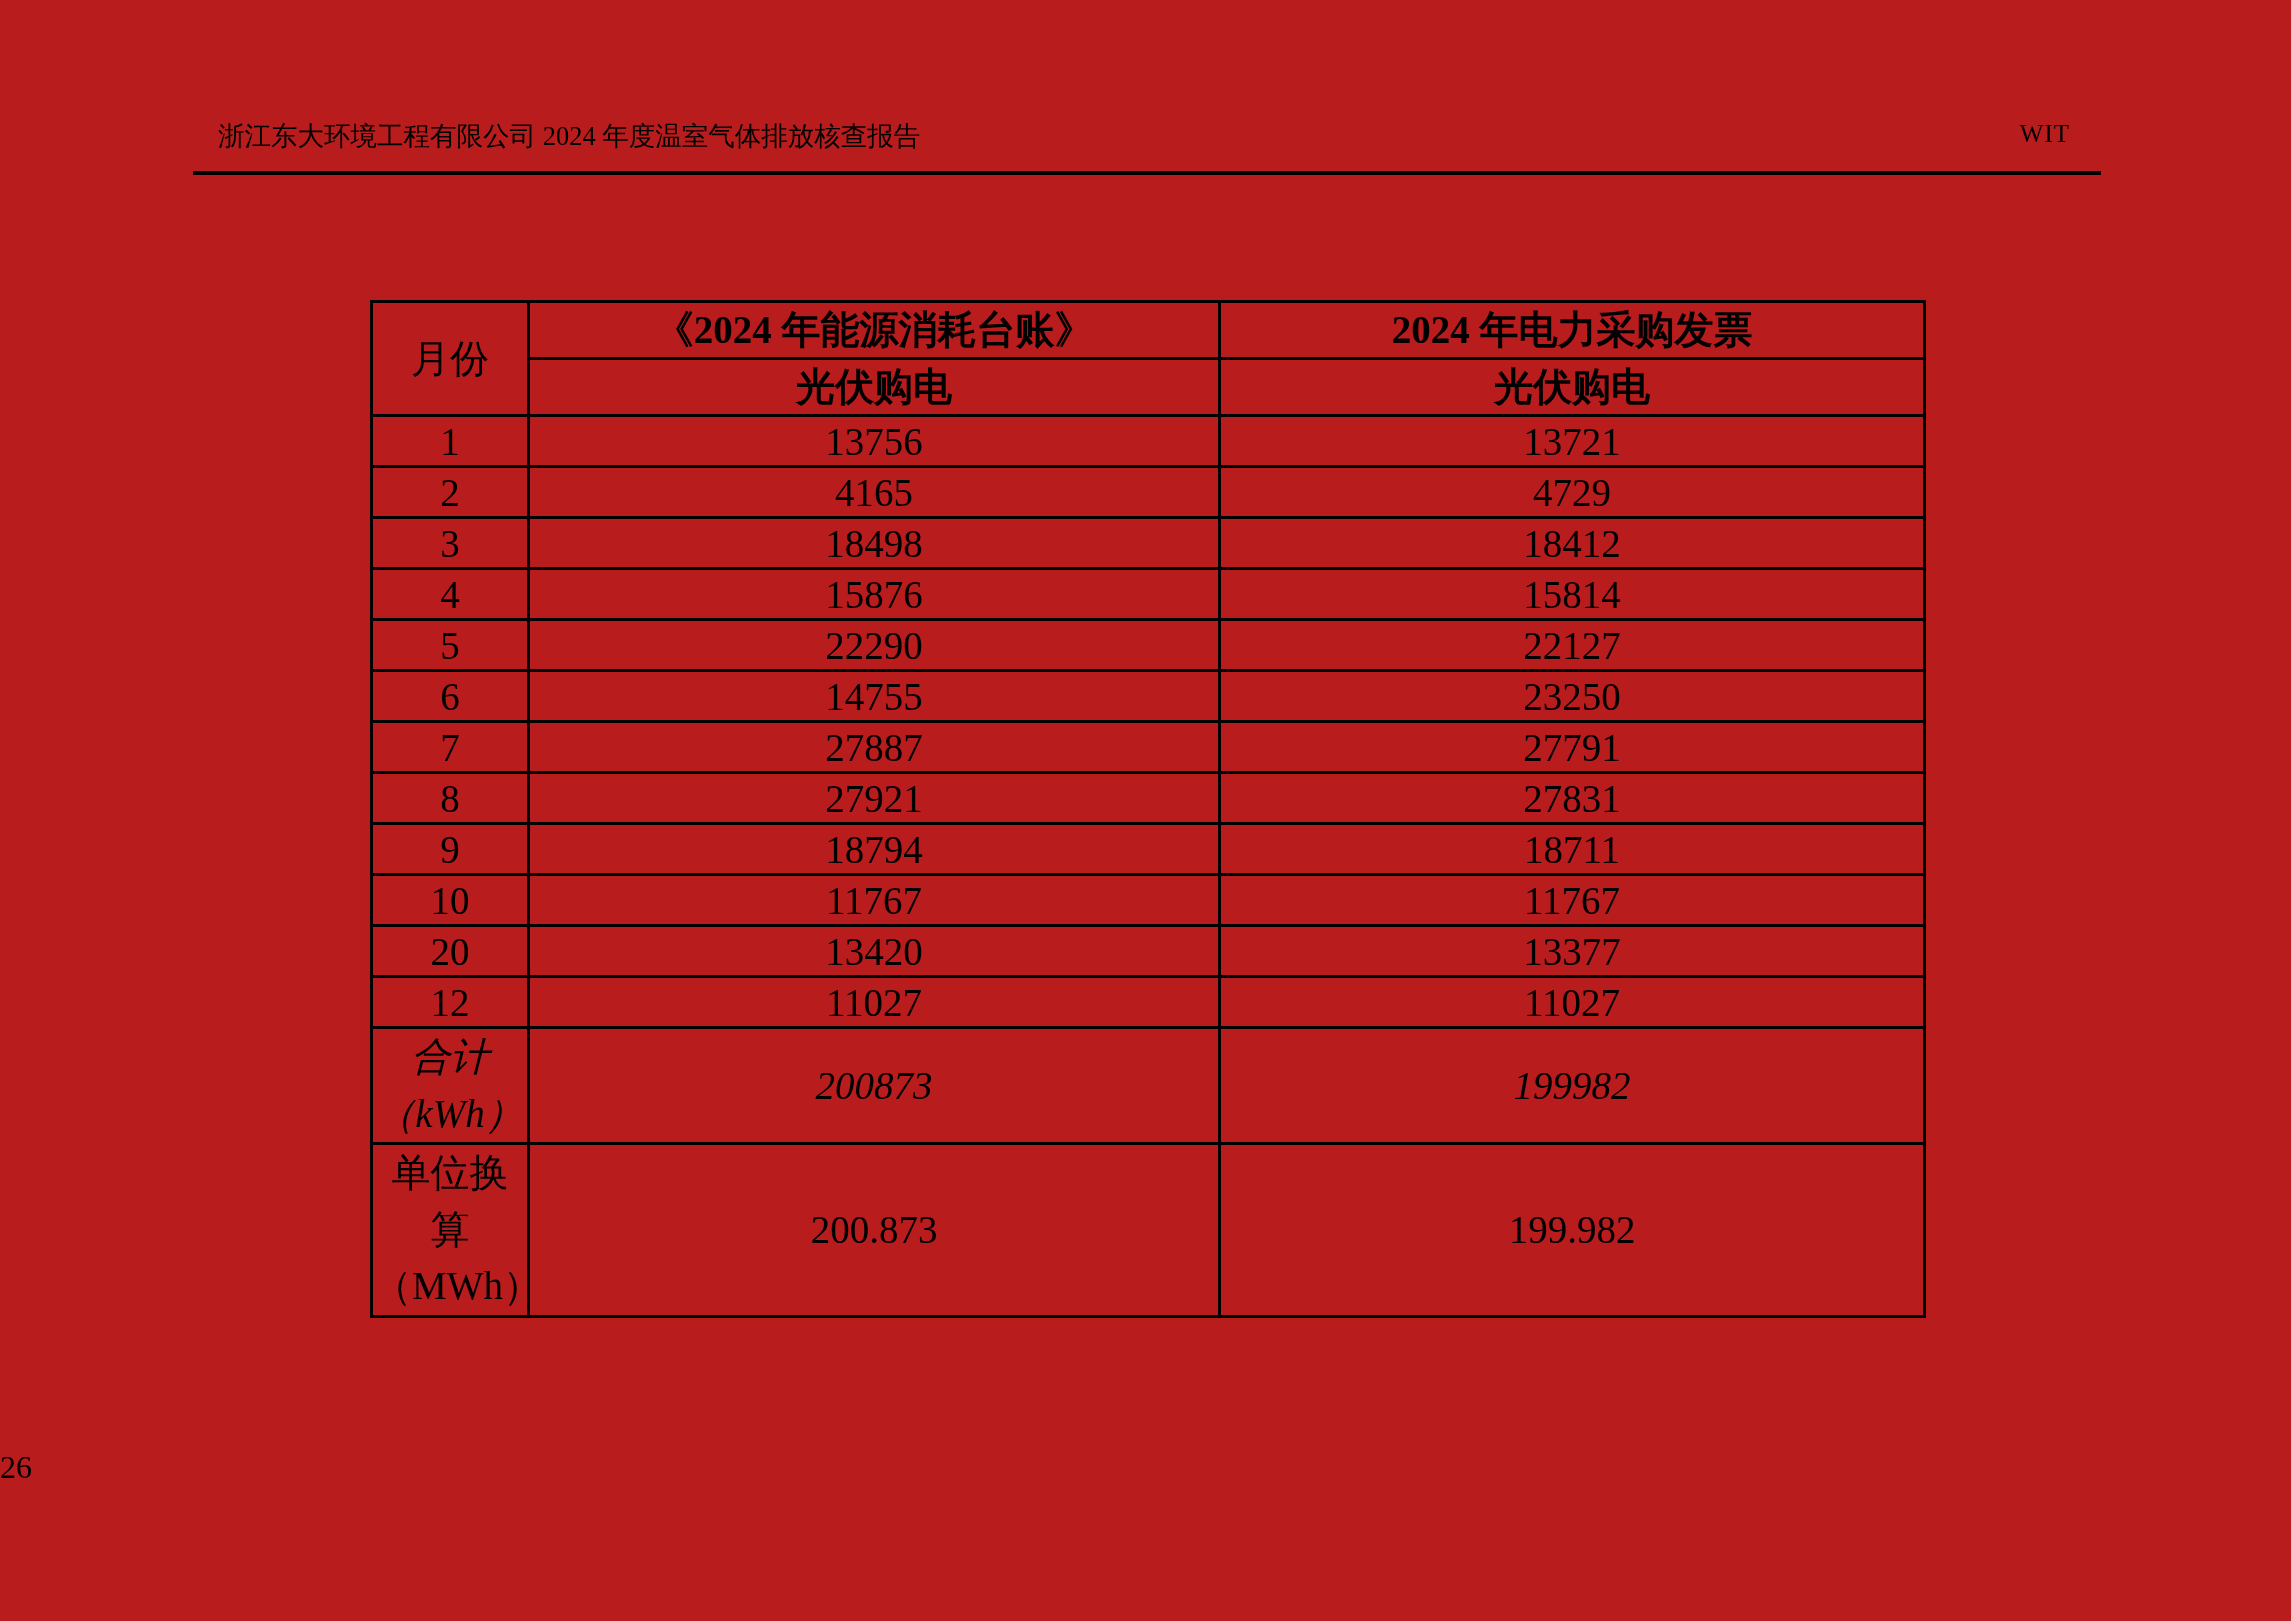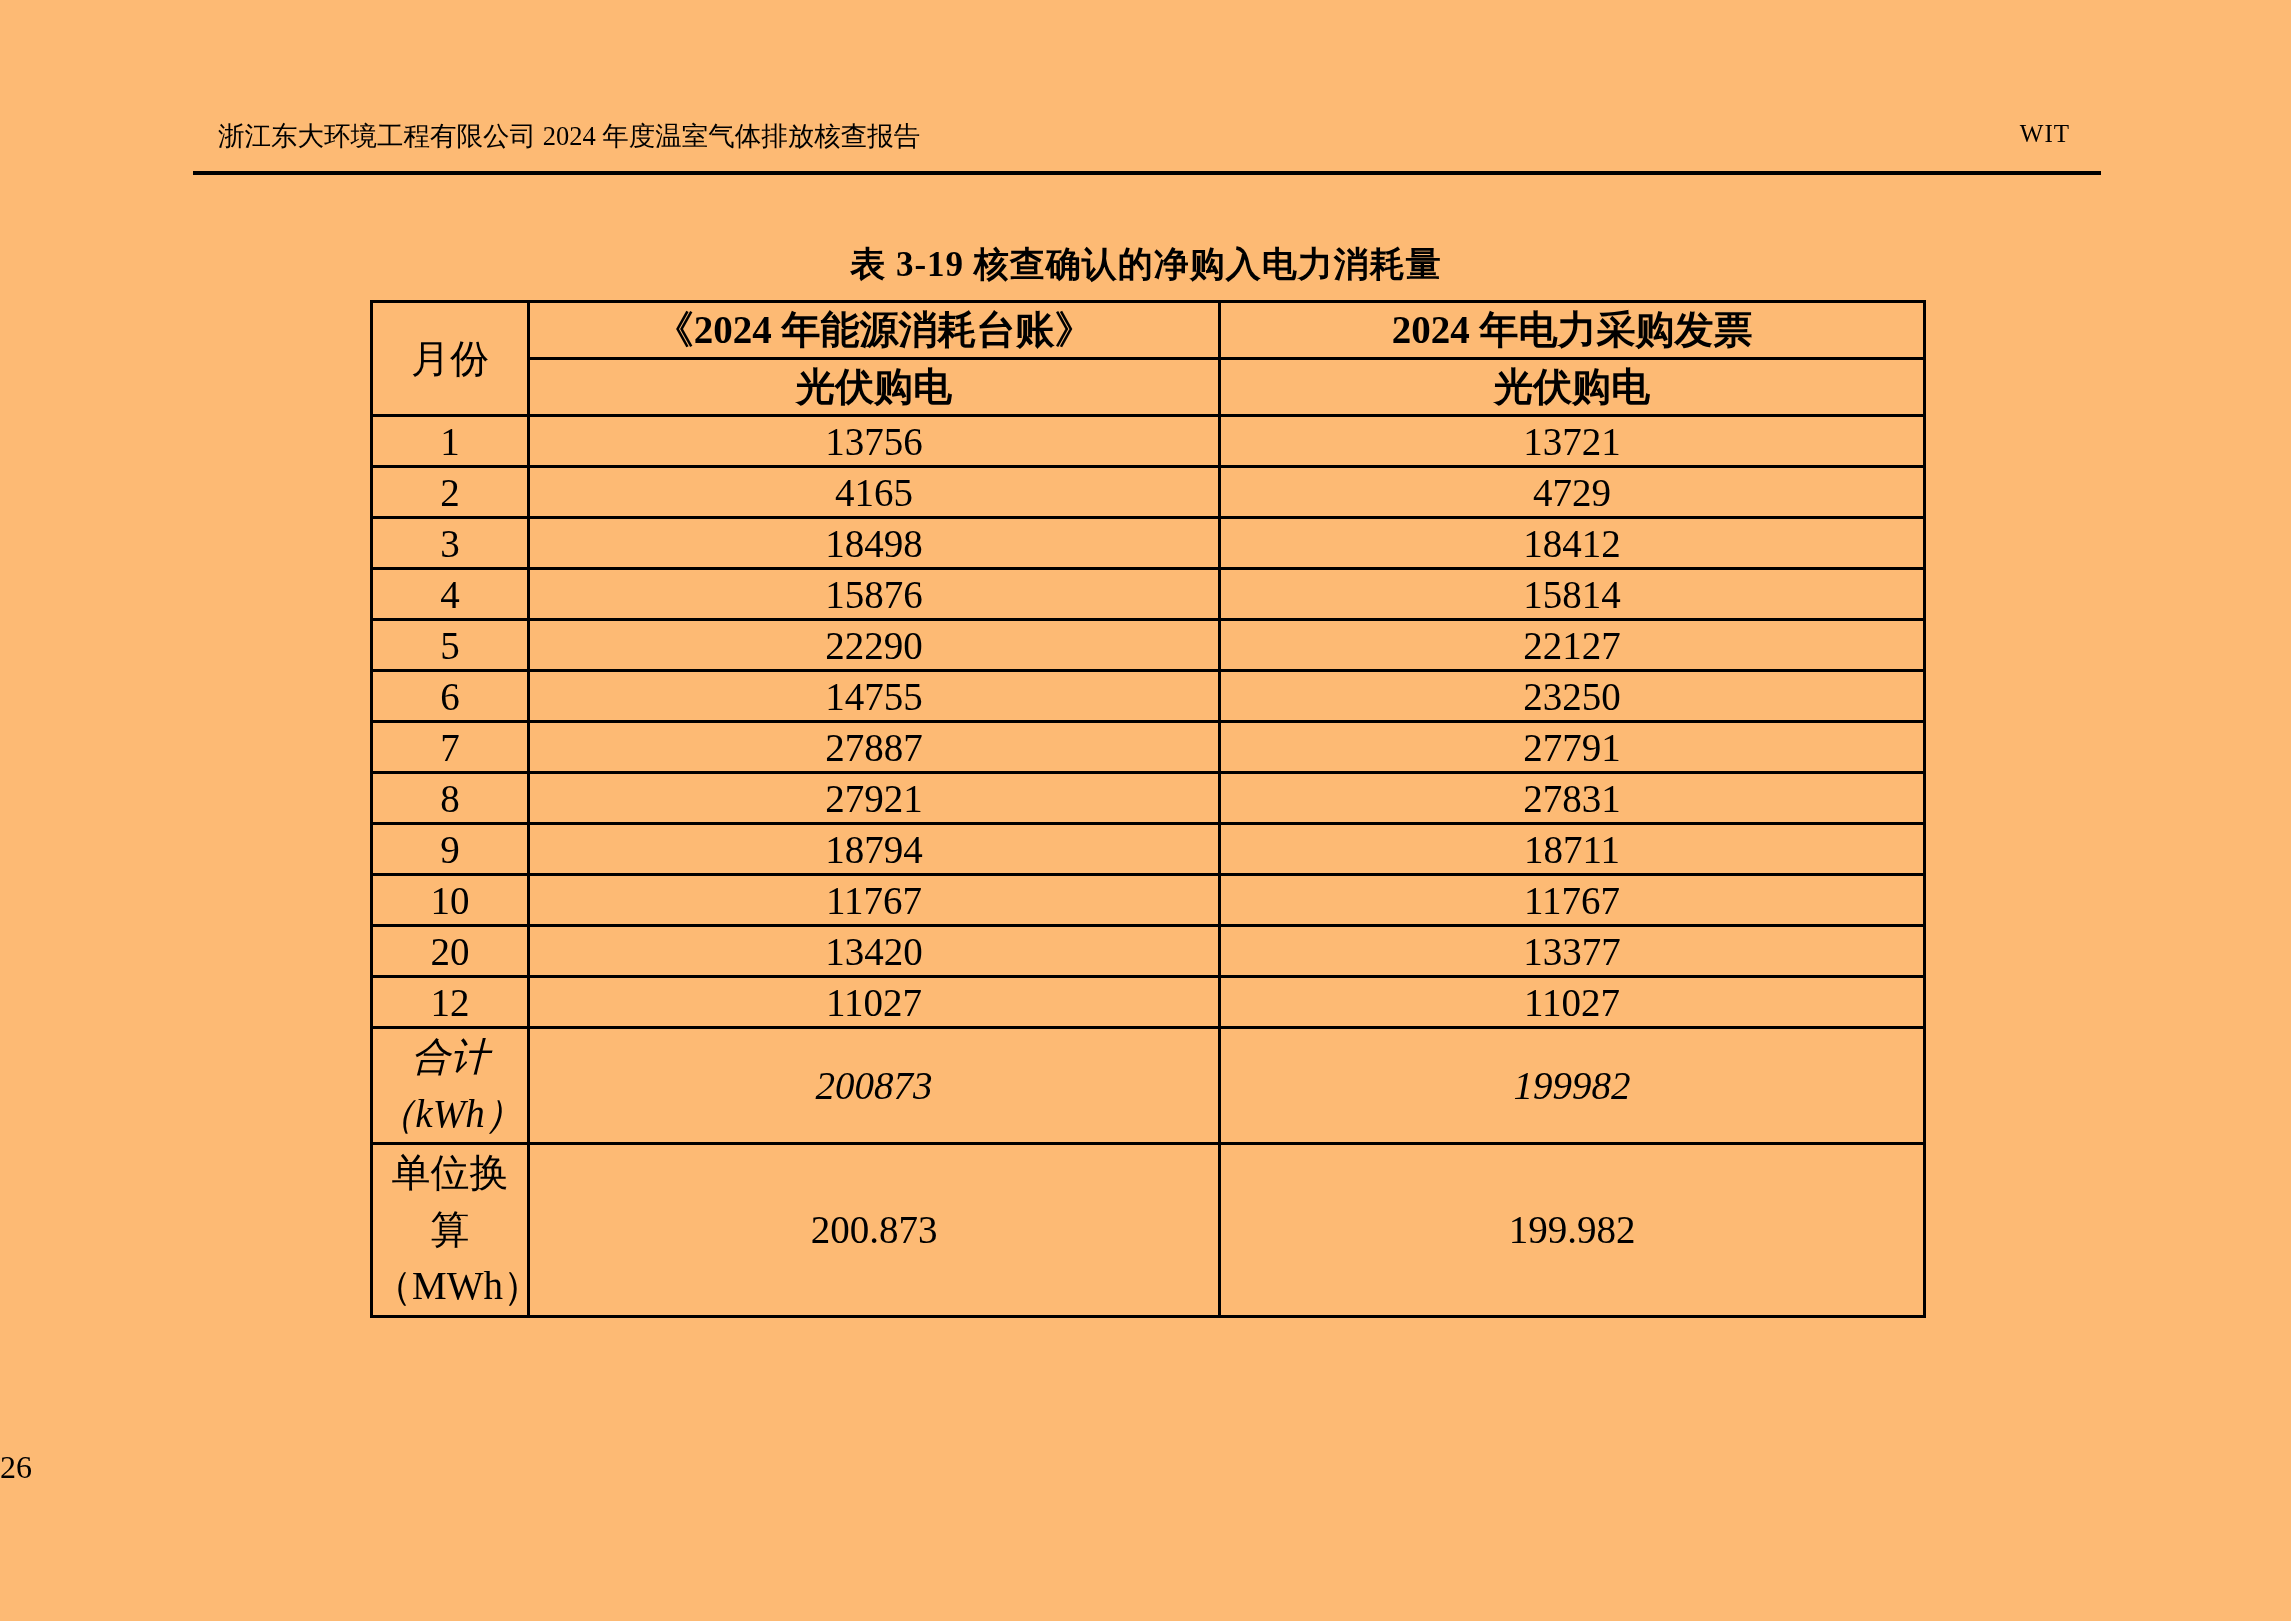--- a/index.html
+++ b/index.html
@@ -12,21 +12,21 @@
     height: 1621px;
     position: relative;
     font-family: "Liberation Serif", "DejaVu Serif", serif;
     color: #000000;
   }
   .page {
     position: absolute;
     left: 0; top: 0;
     width: 2292px;
     height: 1621px;
-    background: #fdba74;
+    background: #b91c1c;
     overflow: hidden;
   }
   .hdr-left {
     position: absolute;
     left: 218px;
     top: 118px;
     font-size: 26.5px;
     white-space: nowrap;
   }
   .hdr-right {
@@ -92,21 +92,20 @@
 </style>
 </head>
 <body>
 
 <div class="page">
 
   <div class="hdr-left">浙江东大环境工程有限公司 2024 年度温室气体排放核查报告</div>
   <div class="hdr-right">WIT</div>
   <div class="hdr-rule"></div>
 
-  <div class="tbl-title">表 3-19 核查确认的净购入电力消耗量</div>
 
   <table class="data-table">
     <colgroup>
       <col style="width:157px">
       <col style="width:691px">
       <col style="width:705px">
     </colgroup>
     <tbody>
       <tr class="hrow1">
         <td rowspan="2">月份</td>

